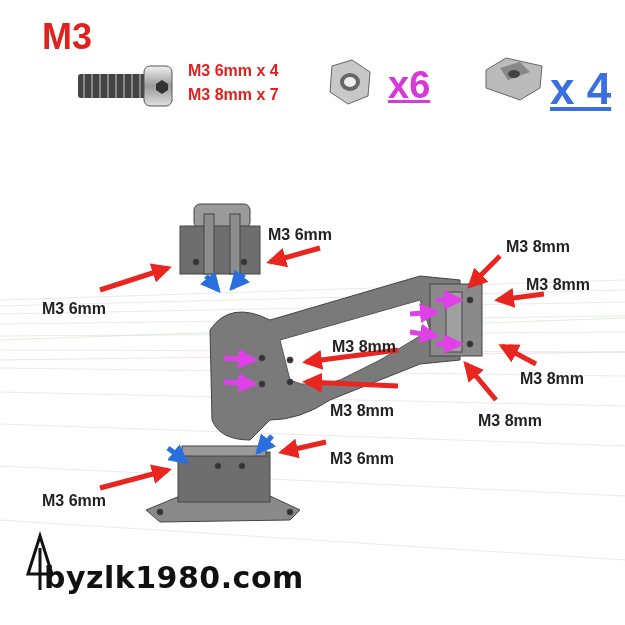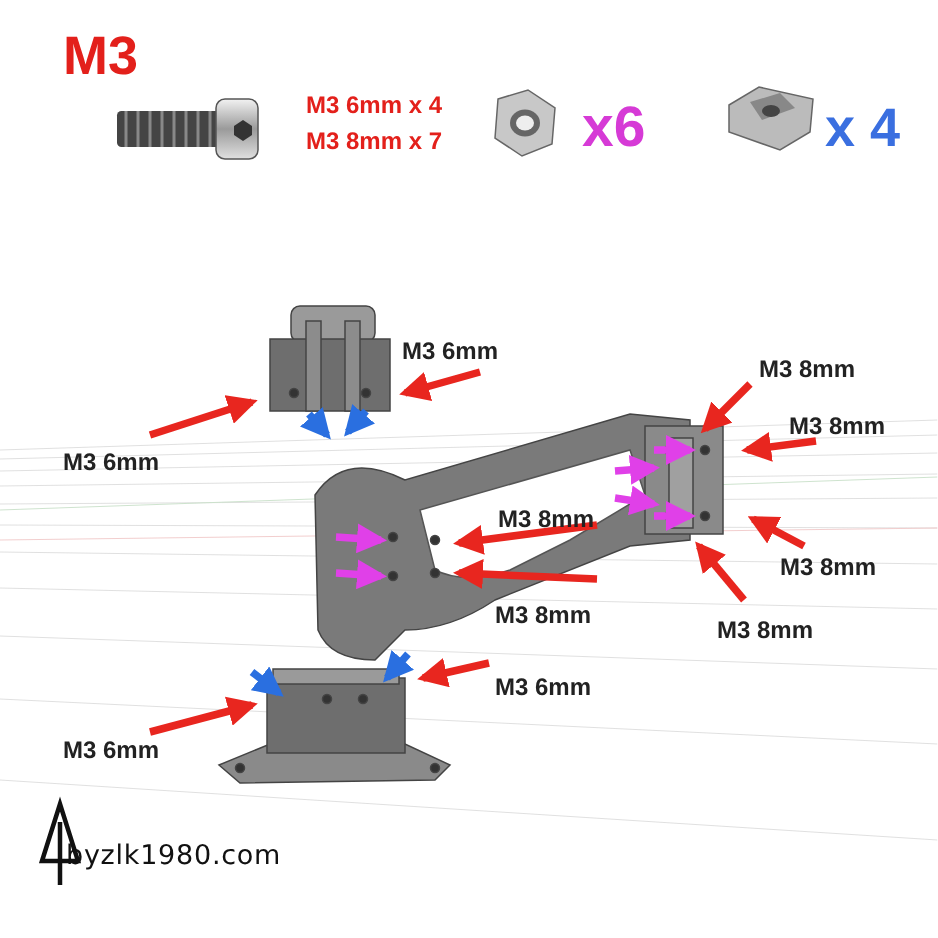--- a/index.html
+++ b/index.html
@@ -1,22 +1,22 @@
 <!DOCTYPE html>
 <html><head>
 <meta charset="utf-8">
 <style>
   html,body{margin:0;padding:0;background:#fff;}
   body{width:625px;height:625px;position:relative;overflow:hidden;font-family:"Liberation Sans",sans-serif;}
   .abs{position:absolute;}
   .title{left:42px;top:16px;font-size:36px;font-weight:bold;color:#e3201b;letter-spacing:0px;}
-  .spec{font-size:16px;font-weight:bold;color:#e3201b;line-height:22px;margin-left:16px;}
-  .qty{font-weight:bold;font-size:38px;}
+  .spec{font-size:16px;font-weight:bold;color:#e3201b;line-height:22px;}
+  .qty{font-weight:bold;font-size:38px;text-decoration:underline;}
   .lbl{font-size:16px;font-weight:bold;color:#222;white-space:nowrap;}
-  .brand{left:44px;top:560px;font-size:18px;font-weight:normal;color:#111;font-family:"DejaVu Sans",sans-serif;letter-spacing:0.5px;}
+  .brand{left:44px;top:560px;font-size:30px;font-weight:bold;color:#111;font-family:"DejaVu Sans",sans-serif;letter-spacing:0.5px;}
   svg{position:absolute;left:0;top:0;}
 </style>
 </head>
 <body>
 
 <svg width="625" height="625" viewBox="0 0 625 625">
   <defs>
     <marker id="ar" viewBox="0 0 10 10" refX="8" refY="5" markerWidth="4" markerHeight="4" orient="auto">
       <path d="M0,0 L10,5 L0,10 z" fill="#e8261f"></path>
     </marker>
@@ -143,21 +143,21 @@
   <g stroke="#111" stroke-width="3" fill="none">
     <polygon points="28,574 40,536 52,574"></polygon>
     <line x1="40" y1="548" x2="40" y2="590"></line>
   </g>
 </svg>
 
 <div class="abs title">M3</div>
 <div class="abs spec" style="left:188px;top:60px;">M3 6mm x 4</div>
 <div class="abs spec" style="left:188px;top:84px;">M3 8mm x 7</div>
 <div class="abs qty" style="left:388px;top:64px;color:#d63ad6;">x6</div>
-<div class="abs qty" style="left:550px;top:64px;color:#3a6fe0;font-size:36px;">x 4</div>
+<div class="abs qty" style="left:550px;top:64px;color:#3a6fe0;font-size:44px;">x 4</div>
 
 <div class="abs lbl" style="left:268px;top:226px;">M3 6mm</div>
 <div class="abs lbl" style="left:42px;top:300px;">M3 6mm</div>
 <div class="abs lbl" style="left:506px;top:238px;">M3 8mm</div>
 <div class="abs lbl" style="left:526px;top:276px;">M3 8mm</div>
 <div class="abs lbl" style="left:520px;top:370px;">M3 8mm</div>
 <div class="abs lbl" style="left:478px;top:412px;">M3 8mm</div>
 <div class="abs lbl" style="left:332px;top:338px;">M3 8mm</div>
 <div class="abs lbl" style="left:330px;top:402px;">M3 8mm</div>
 <div class="abs lbl" style="left:330px;top:450px;">M3 6mm</div>

